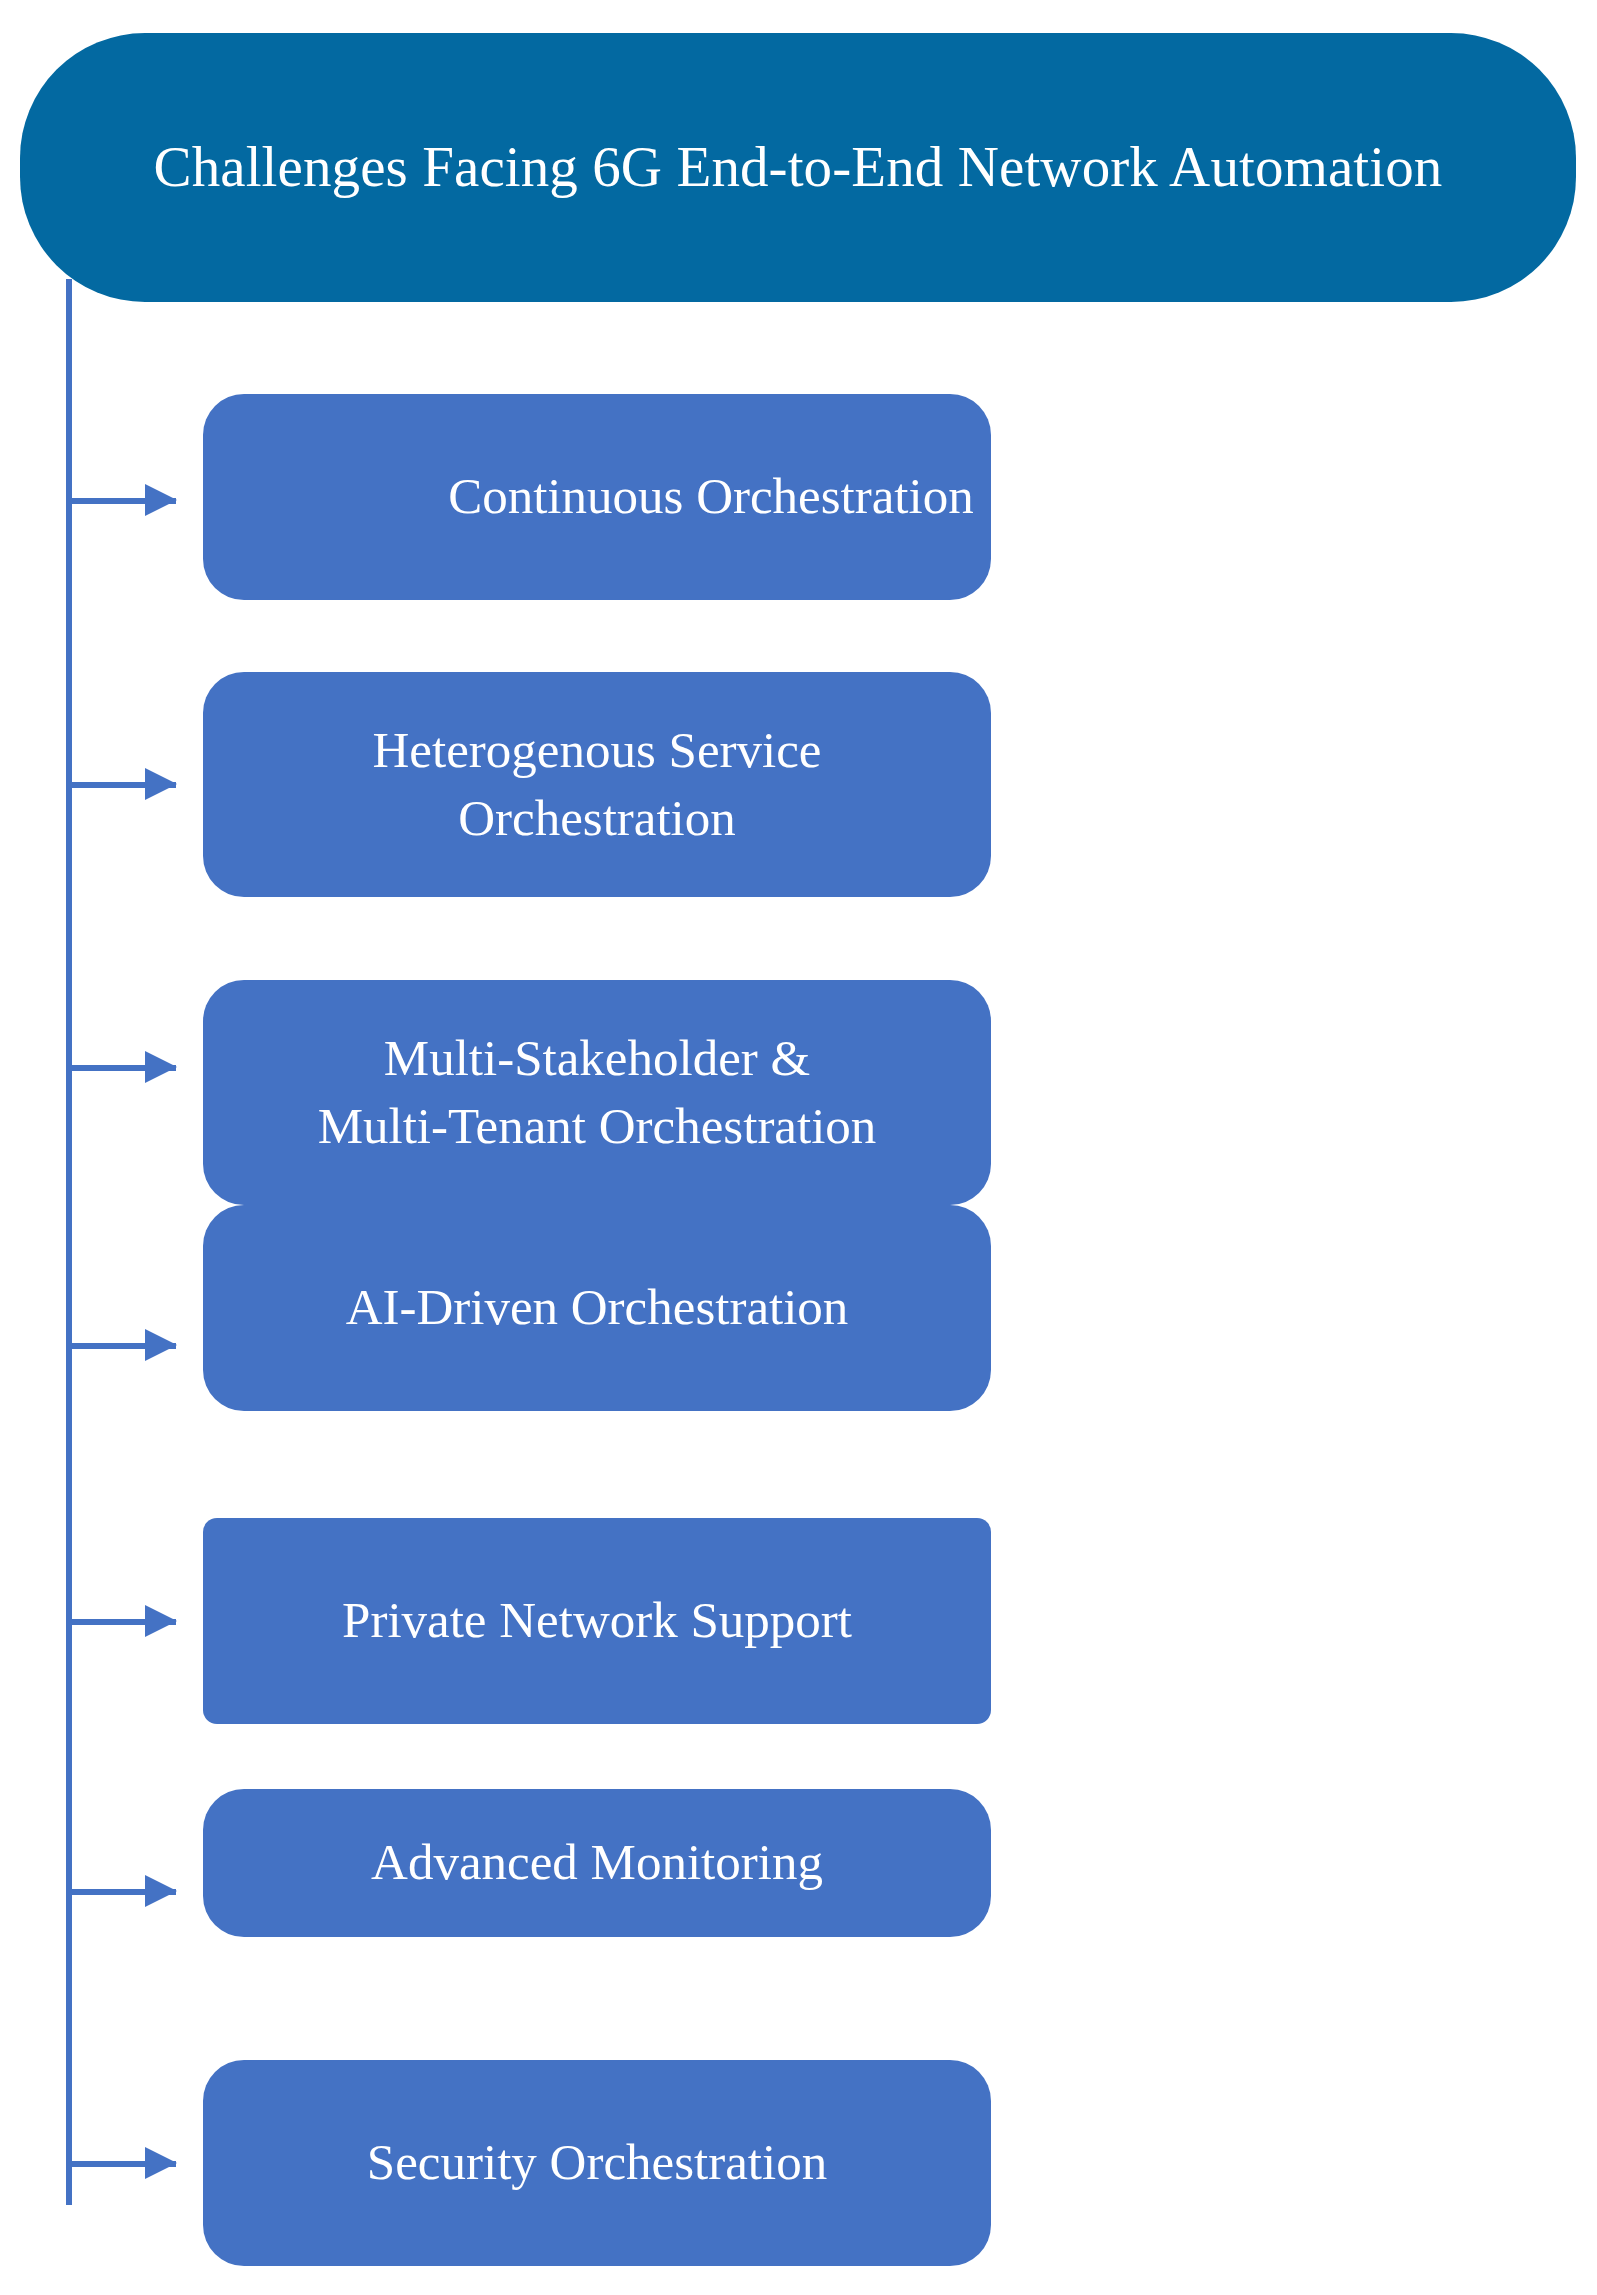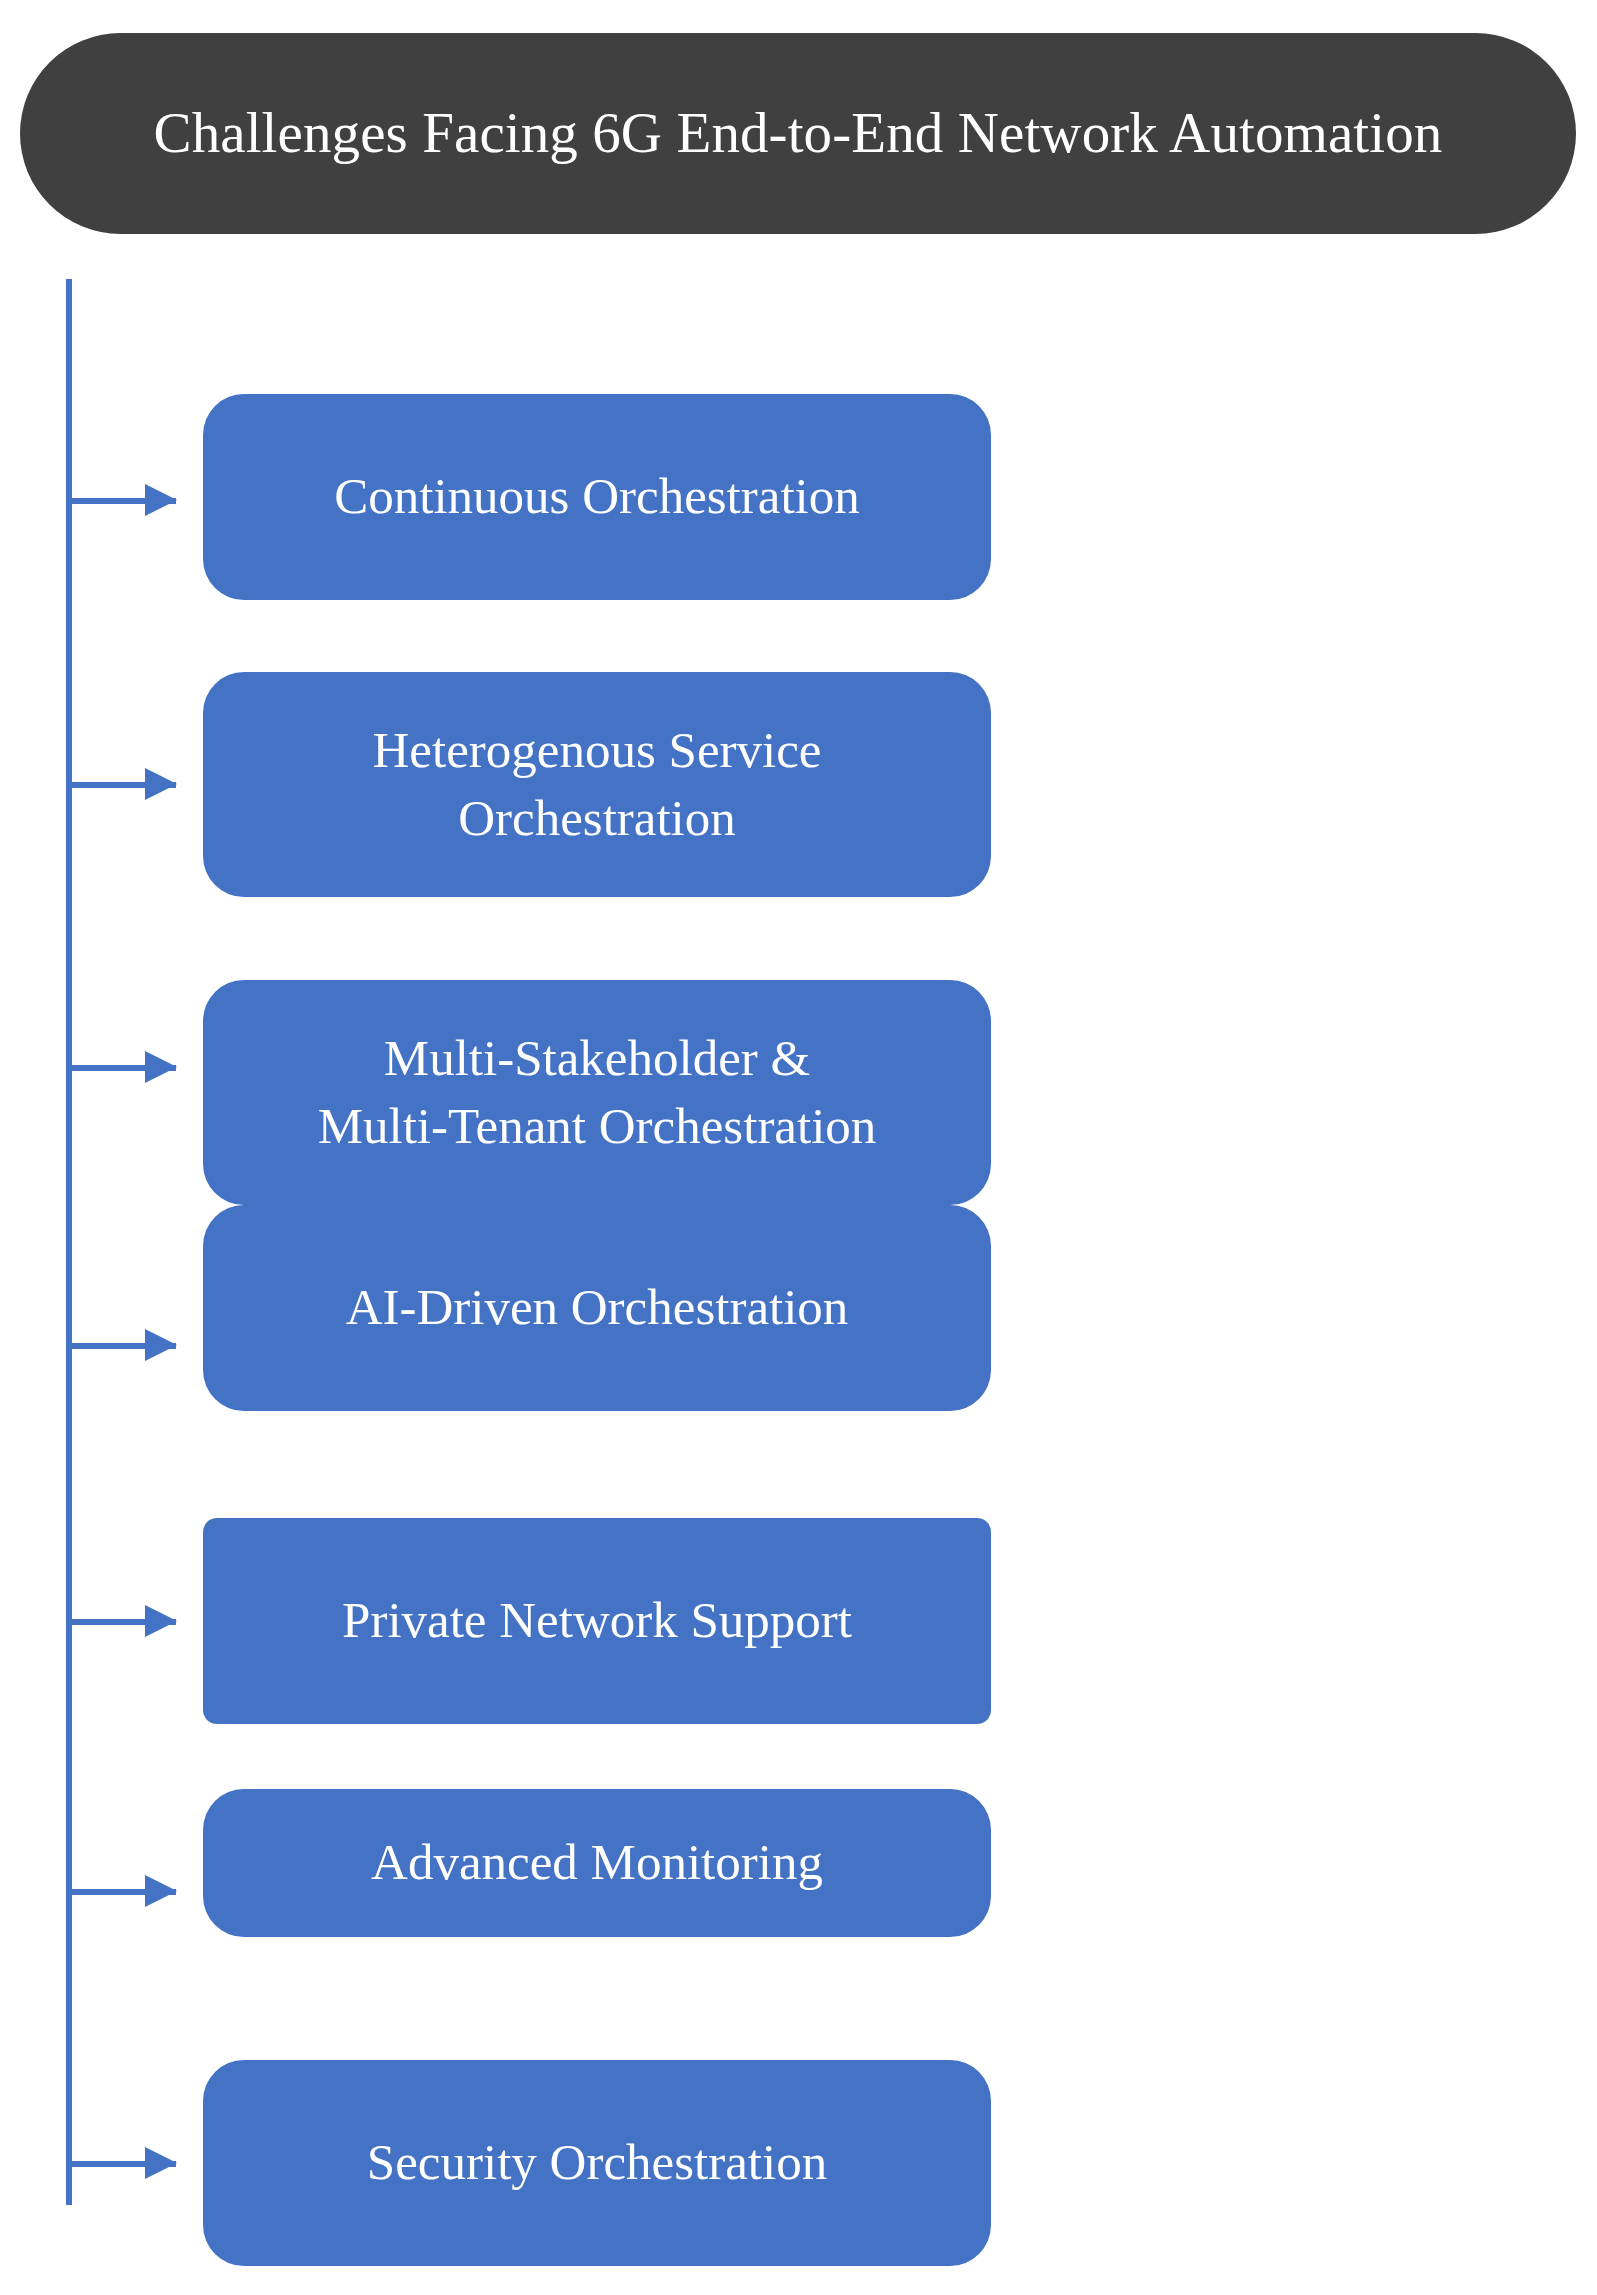--- a/index.html
+++ b/index.html
@@ -19,22 +19,22 @@
     background: #ffffff;
     overflow: hidden;
   }
 
   
   .node-root {
     position: absolute;
     left: 20px;
     top: 33px;
     width: 1556px;
-    height: 201px;
-    background: #404040;
+    height: 269px;
+    background: #0369a1;
     border-radius: 125px / 125px;
     display: flex;
     align-items: center;
     justify-content: center;
     box-sizing: border-box;
     padding: 0 40px;
   }
   .node-root .node-label {
     color: #FFFFFF;
     font-size: 57px;
@@ -58,21 +58,21 @@
     padding: 0 17.3px;
   }
   .node-child .node-label {
     color: #FFFFFF;
     font-size: 51px;
     line-height: 1.32;
     text-align: center;
     white-space: pre-line;
   }
 
-  .c0 { top: 394px;  height: 206px; }
+  .c0 { top: 394px;  height: 206px; justify-content: flex-end; }
   .c1 { top: 672px; height: 225px; }
   .c2 { top: 980px; height: 225px; }
   .c3 { top: 1205px; height: 206px; }
   .c4 { top: 1518px; height: 206px; border-radius: 14px; }
   .c5 { top: 1789px; height: 148px; }
   .c6 { top: 2060px; height: 206px; }
 
   
   .connector-trunk {
     position: absolute;

